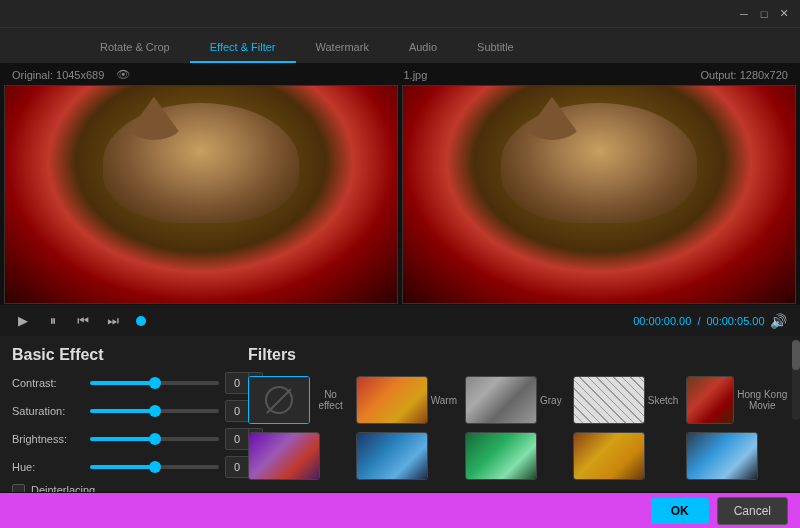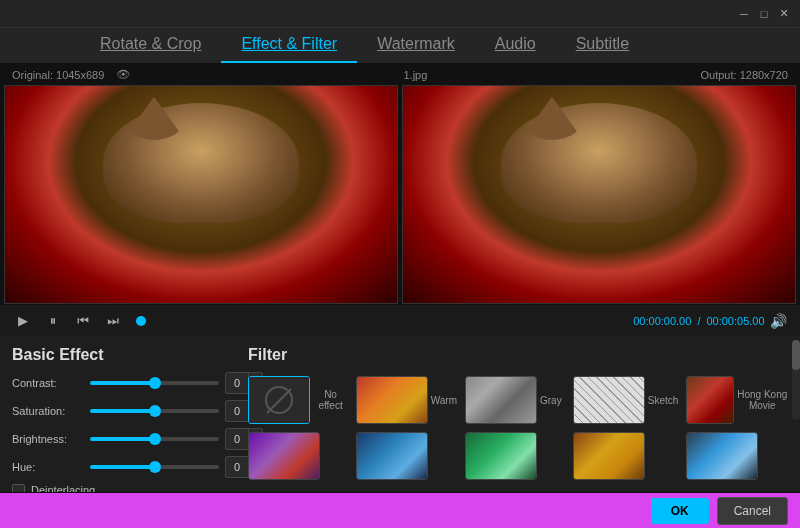--- a/index.html
+++ b/index.html
@@ -39,26 +39,25 @@
     .tabs-row {
       height: 36px;
       background: #252525;
       display: flex;
       align-items: flex-end;
       padding: 0 80px;
       border-bottom: 1px solid #111;
     }
     .tab {
       padding: 8px 20px;
-      font-size: 16px;
+      font-size: 11px;
       color: #888;
       cursor: pointer;
       border-bottom: 2px solid transparent;
       white-space: nowrap;
-      text-decoration: underline;
     }
     .tab.active {
       color: #00bfff;
       border-bottom: 2px solid #00bfff;
     }
 
     
     .preview-area {
       height: 240px;
       background: #111;
@@ -573,21 +572,21 @@
       <span>Deinterlacing</span>
     </div>
 
     <div class="btn-row">
       <button class="btn-gray">Apply to All</button>
       <button class="btn-gray">Reset</button>
     </div>
   </div>
 
   <div class="right-panel">
-    <div class="section-title">Filter</div>
+    <div class="section-title">Filters</div>
     <div class="filters-grid">
 
       <div class="filter-item">
         <div class="filter-thumb selected">
           <div class="no-effect-thumb">
             <div class="no-effect-circle"></div>
           </div>
         </div>
         <span class="filter-label">No effect</span>
       </div>

